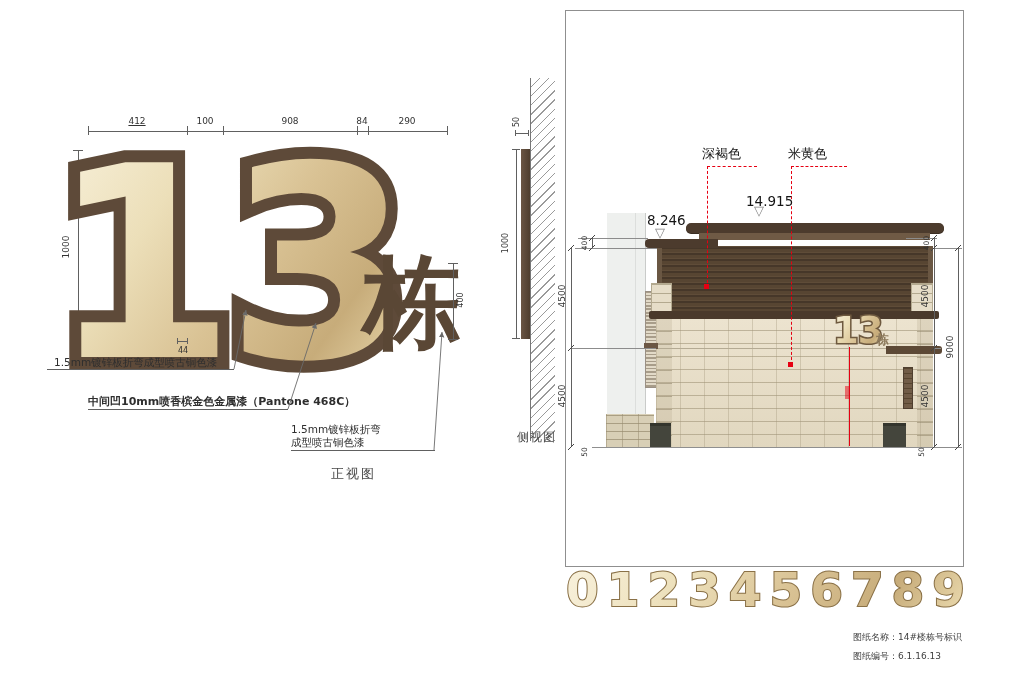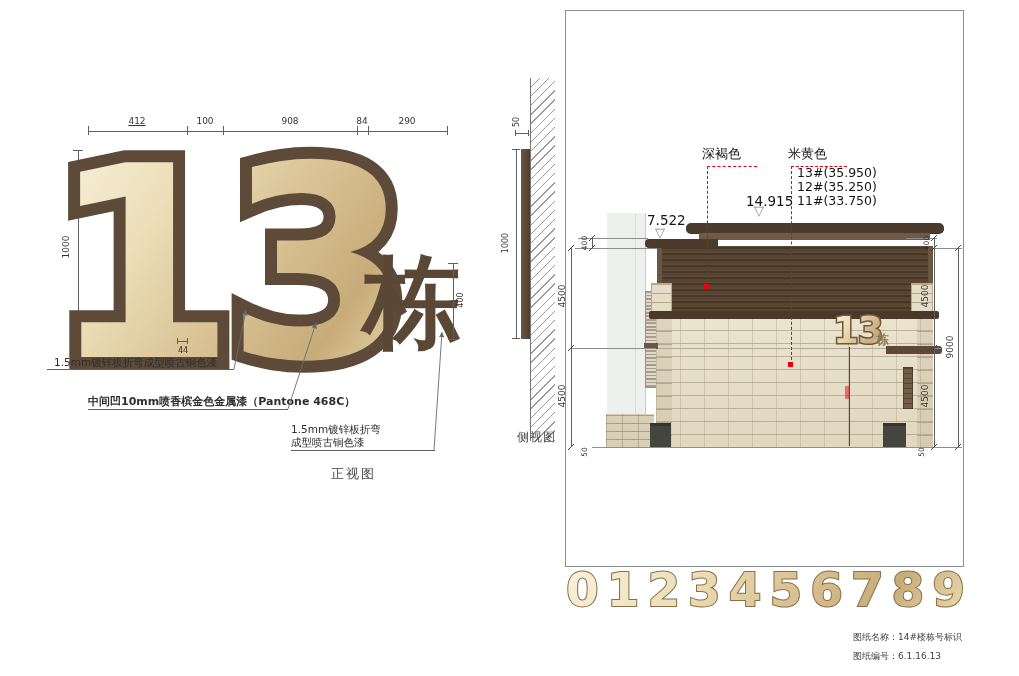--- a/index.html
+++ b/index.html
@@ -197,28 +197,23 @@
   <div class="rvl" style="left:707px;top:166px;height:122px;"></div>
   <div class="rdot" style="left:704px;top:284px;"></div>
   <div class="rhl" style="left:791px;top:166px;width:56px;"></div>
   <div class="rvl" style="left:791px;top:166px;height:199px;"></div>
   <div class="rdot" style="left:788px;top:362px;"></div>
   <div class="rsolid" style="left:849px;top:347px;height:99px;"></div>
   <div class="rsmudge" style="left:845px;top:386px;"></div>
 
   <div class="elab" style="left:702px;top:145px;text-align:center;">深褐色</div>
   <div class="elab" style="left:788px;top:145px;">米黄色</div>
-  <div class="levels">
-    <div>13#(35.950)</div>
-    <div>12#(35.250)</div>
-    <div>11#(33.750)</div>
-  </div>
   <div class="lvlmark" style="left:746px;top:193px;">14.915</div>
   <div class="tri" style="left:754px;top:204px;">▽</div>
-  <div class="lvlmark" style="left:647px;top:212px;">7.522</div>
+  <div class="lvlmark" style="left:647px;top:212px;">8.246</div>
   <div class="tri" style="left:655px;top:226px;">▽</div>
 
   <div class="hl lt" style="left:578px;top:238px;width:70px;"></div>
   <div class="hl lt" style="left:575px;top:248px;width:82px;"></div>
   <div class="hl lt" style="left:571px;top:348px;width:85px;"></div>
   <div class="vl" style="left:592px;top:238px;height:10px;"></div>
   <div class="dlabel rot s7" style="left:584px;top:243px;">400</div>
   <div class="vl" style="left:571px;top:248px;height:199px;"></div>
   <div class="dlabel rot" style="left:562px;top:296px;">4500</div>
   <div class="dlabel rot" style="left:562px;top:396px;">4500</div>

